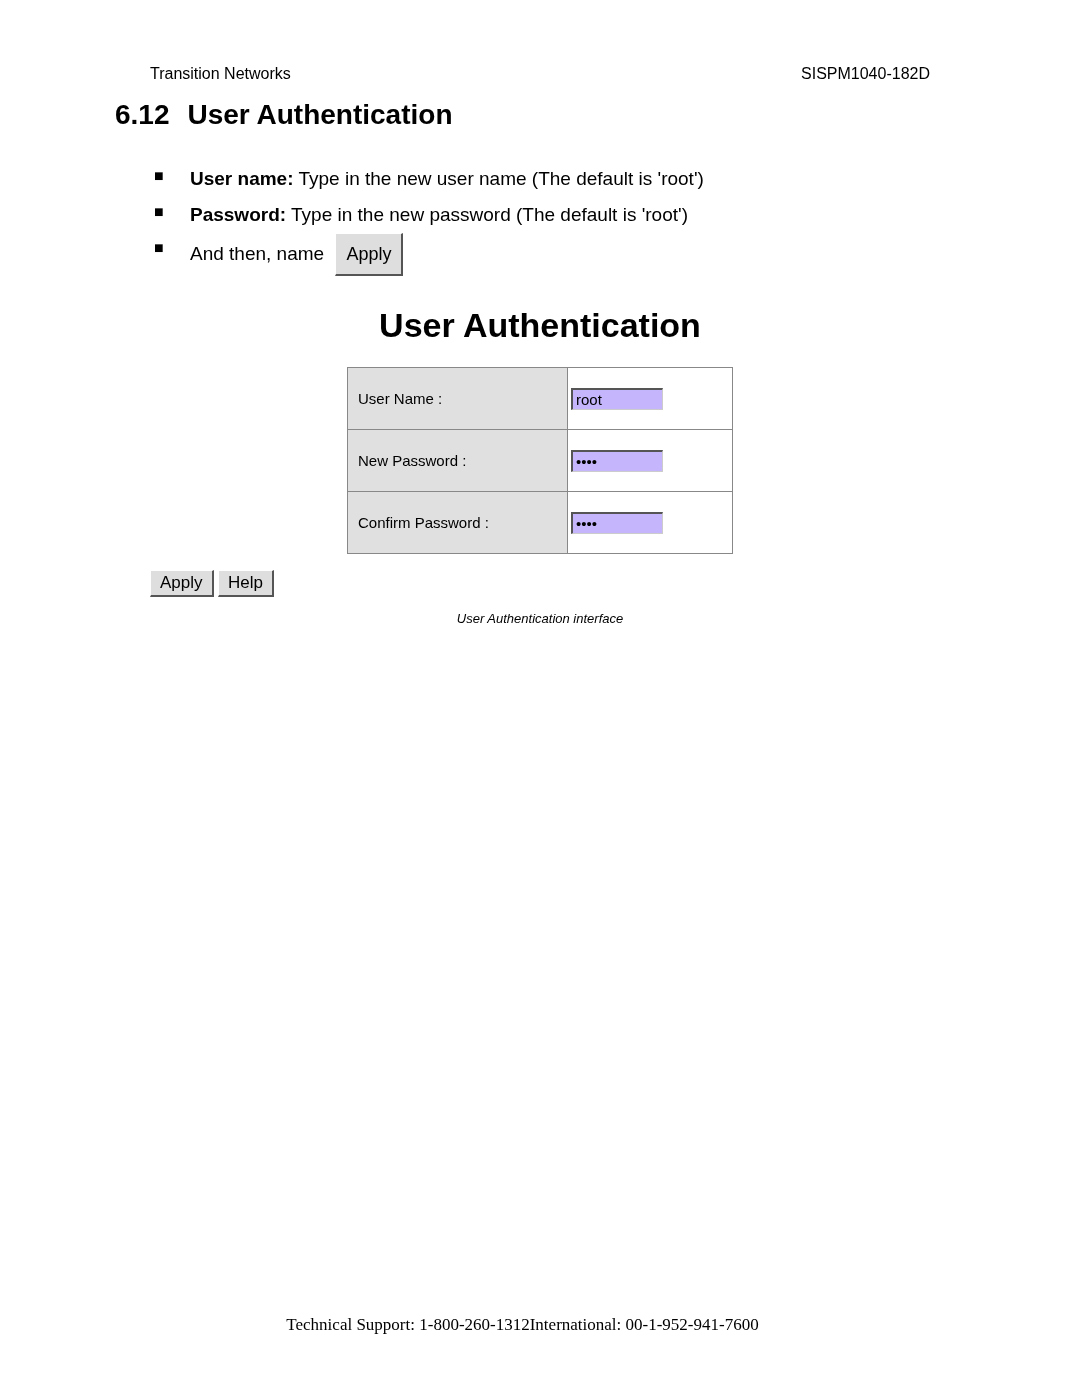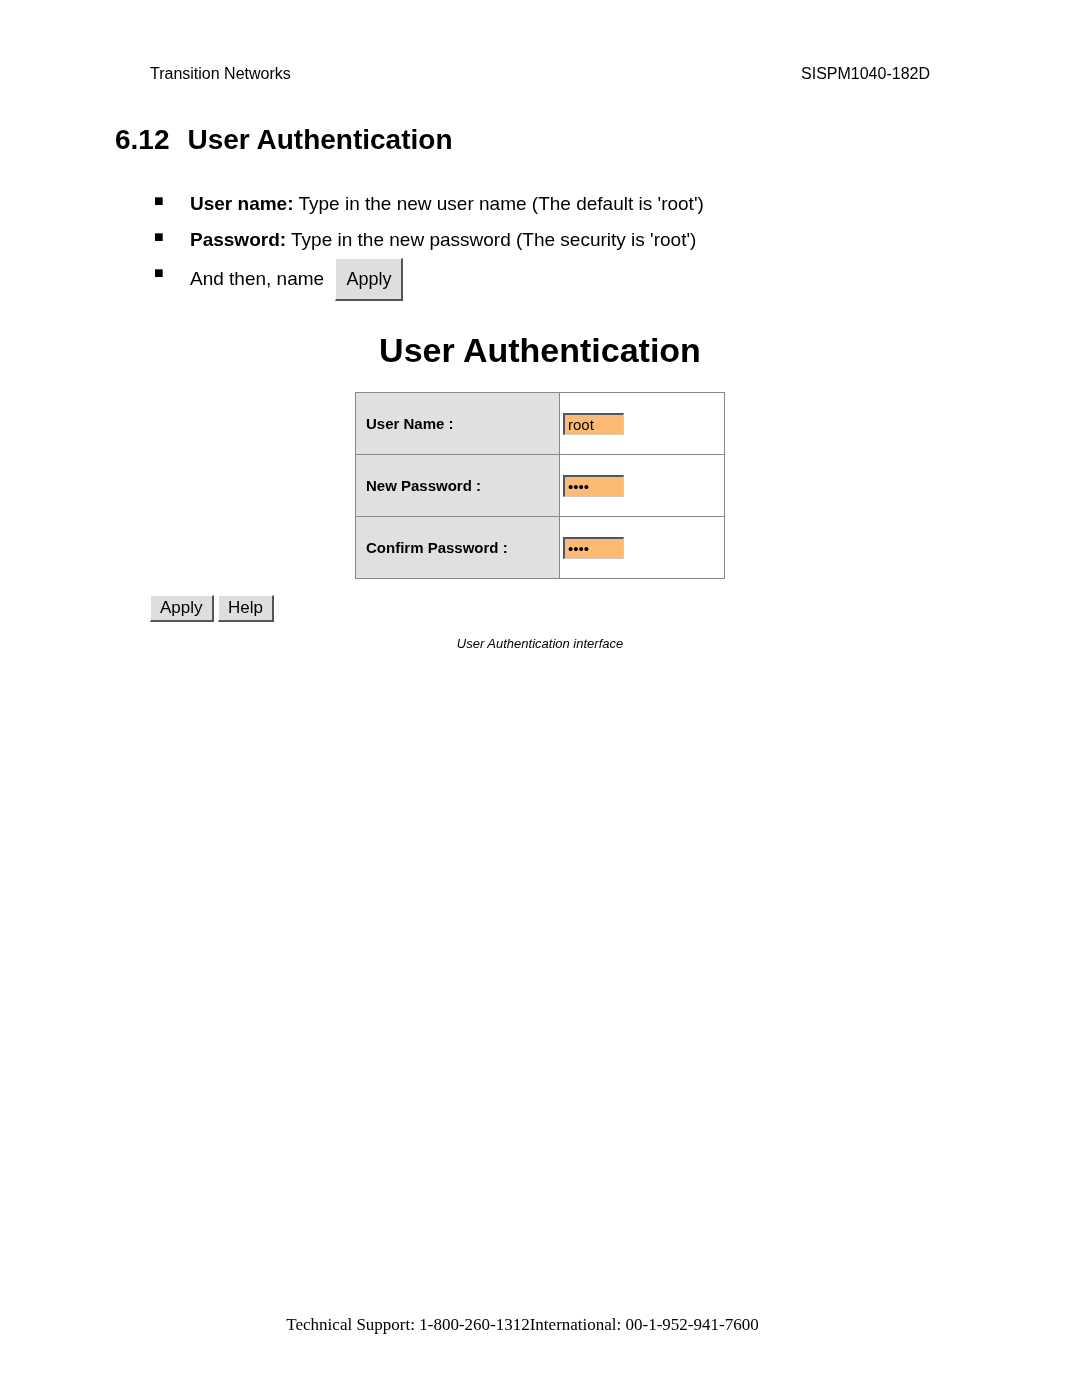--- a/index.html
+++ b/index.html
@@ -13,21 +13,21 @@
     height: 1397px;
     position: relative;
   }
   .page {
     padding: 65px 150px 0 150px;
   }
   .header-row {
     display: flex;
     justify-content: space-between;
     font-size: 16px;
-    margin-bottom: 41px;
+    margin-bottom: 16px;
     gap: 34px;
   }
   .section-heading {
     font-size: 28px;
     font-weight: bold;
     margin: 0 0 30px -35px;
   }
   .section-heading .num { margin-right: 18px; }
   .intro-text {
     font-size: 19px;
@@ -82,41 +82,41 @@
     border: 1px solid #888;
     font-family: Verdana, Arial, sans-serif;
   }
   table.form-table td {
     border: 1px solid #888;
     text-align: left;
     vertical-align: middle;
   }
   td.label-cell {
     background: #e0e0e0;
-    font-weight: bold;
+    font-weight: normal;
     font-size: 15px;
     padding: 22px 10px;
-    width: 204px;
+    width: 220px;
   }
   td.input-cell {
     background: #fff;
     padding: 3px 6px 3px 3px;
     width: 165px;
   }
   .text-input {
     border-top: 2px solid #555;
     border-left: 2px solid #555;
     border-right: 1px solid #ccc;
     border-bottom: 1px solid #ccc;
     font-size: 15px;
     padding: 1px 3px;
-    width: 61px;
+    width: 92px;
     height: 22px;
     font-family: Arial, sans-serif;
-    background: #fdba74;
+    background: #c4b5fd;
   }
   .btn-row {
     margin-top: 16px;
     text-align: left;
   }
   .ui-btn {
     display: inline-block;
     background: #dedede;
     border-top: 1px solid #fff;
     border-left: 1px solid #fff;
@@ -156,21 +156,21 @@
   <h2 class="section-heading">
     <span class="num">6.12</span><span>User Authentication</span>
   </h2>
 
 
   <ul class="bullets">
     <li>
       <span class="bold">User name:</span><span> Type in the new user name (The default is 'root')</span>
     </li>
     <li>
-      <span class="bold">Password:</span><span> Type in the new password (The security is 'root')</span>
+      <span class="bold">Password:</span><span> Type in the new password (The default is 'root')</span>
     </li>
     <li>
       <span>And then, name </span><span class="inline-btn">Apply</span>
     </li>
   </ul>
 
   <div class="ui-block">
     <div class="ui-title">User Authentication</div>
 
     <table class="form-table">

